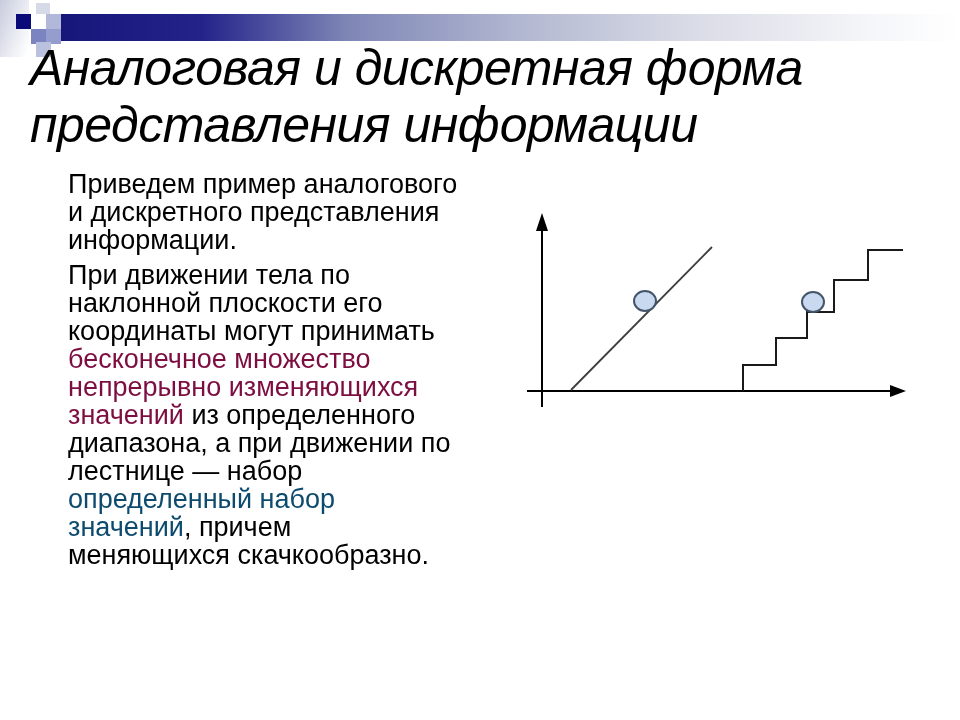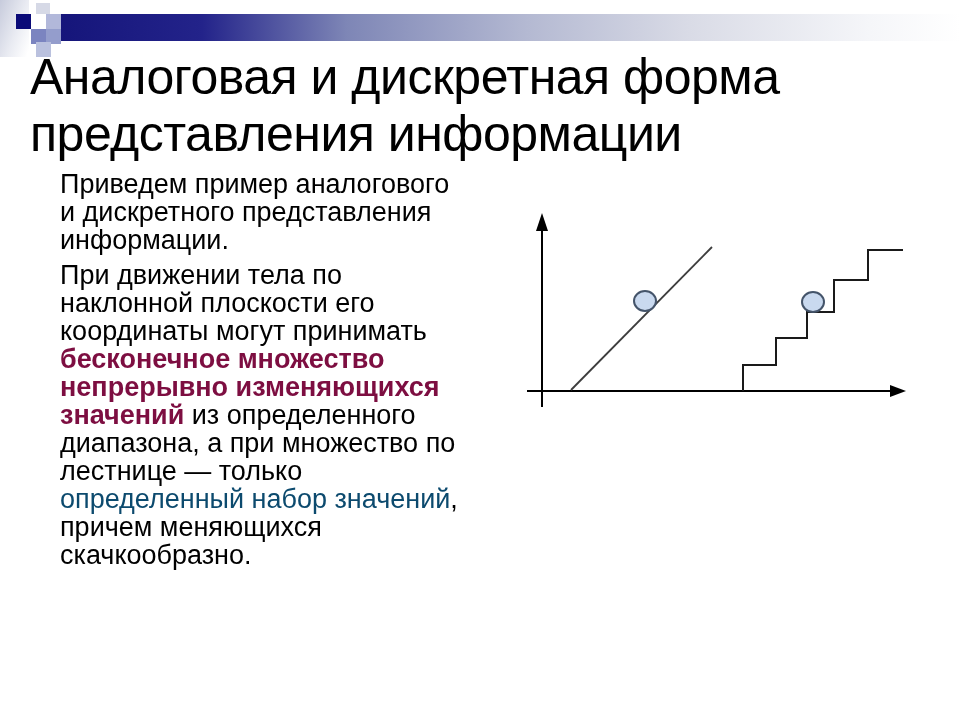--- a/index.html
+++ b/index.html
@@ -29,35 +29,36 @@
   .sq-gray     { left: 36px; top: 3px;  width: 14px; height: 11px; background: #d6d9e6; }
   .sq-navy     { left: 16px; top: 14px; width: 15px; height: 15px; background: #0a0a78; }
   .sq-lavender { left: 46px; top: 14px; width: 15px; height: 15px; background: #b2b8da; }
   .sq-slate    { left: 31px; top: 29px; width: 15px; height: 15px; background: #7b84c0; }
   .sq-medium   { left: 46px; top: 29px; width: 15px; height: 15px; background: #949dcc; }
   .sq-light    { left: 36px; top: 42px; width: 15px; height: 15px; background: #bac1de; }
 
   
   .title {
     position: absolute;
-    left: 30px; top: 49px; width: 880px;
+    left: 30px; top: 40px; width: 880px;
     font-size: 50px; line-height: 57px;
     letter-spacing: -0.5px;
     color: #000000;
+    font-style: italic;
   }
 
   
   .body-text {
     position: absolute;
     left: 56px; top: 170px; width: 402px;
     font-size: 27px; line-height: 28px;
     color: #000000;
   }
-  .para { margin: 0 0 7px 4px; }
-  .seg-maroon { color: #7d0e41; font-weight: bold; }
+  .para { margin: 0 0 7px 12px; }
+  .seg-maroon { color: #7d0e41; }
   .seg-blue   { color: #0c4a6e; }
 
   
   .diagram {
     position: absolute;
     left: 505px; top: 200px; width: 410px; height: 215px;
   }
   .axis   { stroke: #000000; stroke-width: 2; fill: none; }
   .arrow  { fill: #000000; stroke: none; }
   .incline{ stroke: #3d3d3d; stroke-width: 1.8; fill: none; }
@@ -75,21 +76,21 @@
   <div class="sq sq-navy"></div>
   <div class="sq sq-lavender"></div>
   <div class="sq sq-slate"></div>
   <div class="sq sq-medium"></div>
   <div class="sq sq-light"></div>
 
   <div class="title">Аналоговая и дискретная форма представления информации</div>
 
   <div class="body-text">
     <p class="para"><span>Приведем пример аналогового и дискретного представления информации.</span></p>
-    <p class="para"><span>При движении тела по наклонной плоскости его координаты могут принимать </span><span class="seg-maroon">бесконечное множество непрерывно изменяющихся значений</span><span> из определенного диапазона, а при множество по лестнице — только </span><span class="seg-blue">определенный набор значений</span><span>, причем меняющихся скачкообразно.</span></p>
+    <p class="para"><span>При движении тела по наклонной плоскости его координаты могут принимать </span><span class="seg-maroon">бесконечное множество непрерывно изменяющихся значений</span><span> из определенного диапазона, а при движении по лестнице — набор </span><span class="seg-blue">определенный набор значений</span><span>, причем меняющихся скачкообразно.</span></p>
   </div>
 
   <svg class="diagram" viewBox="505 200 410 215">
 
     <line class="axis" x1="542" y1="228" x2="542" y2="407"></line>
     <polygon class="arrow" points="536,231 548,231 542,213"></polygon>
 
     <line class="axis" x1="527" y1="391" x2="892" y2="391"></line>
     <polygon class="arrow" points="890,385 890,397 906,391"></polygon>
 

